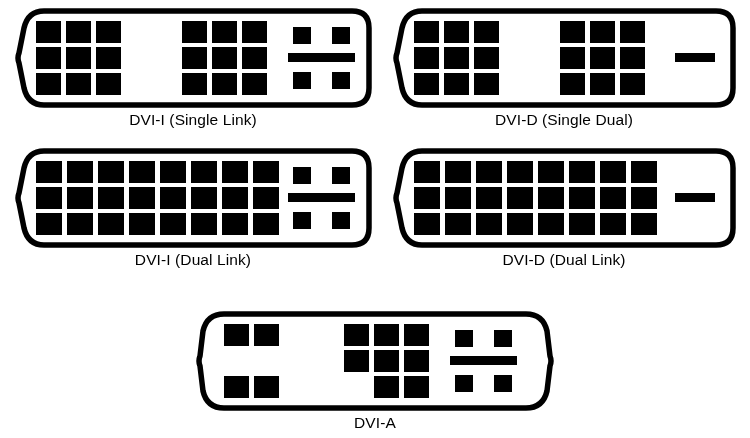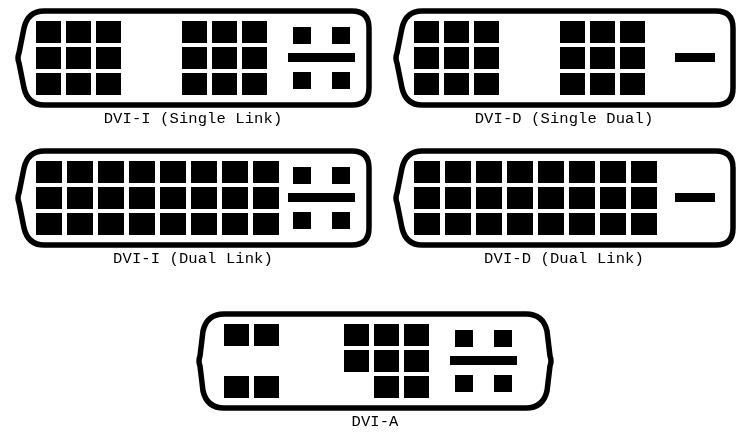--- a/index.html
+++ b/index.html
@@ -45,21 +45,21 @@
     height: 100%;
   }
   .caption {
     text-align: center;
     color: #000000;
     font-size: 15.5px;
     line-height: 1.1;
     letter-spacing: 0.1px;
     margin-top: 3px;
     white-space: nowrap;
-    font-family: Liberation Mono, monospace;
+    font-family: Liberation Sans, sans-serif;
   }
 </style>
 </head>
 <body>
 
 <div id="diagram">
 
   <div class="connector-cell" style="left:14px; top:8px; width:358px;">
     <div class="connector-body" style="height:100px;">
       <svg viewBox="0 0 358 100" preserveAspectRatio="none">

